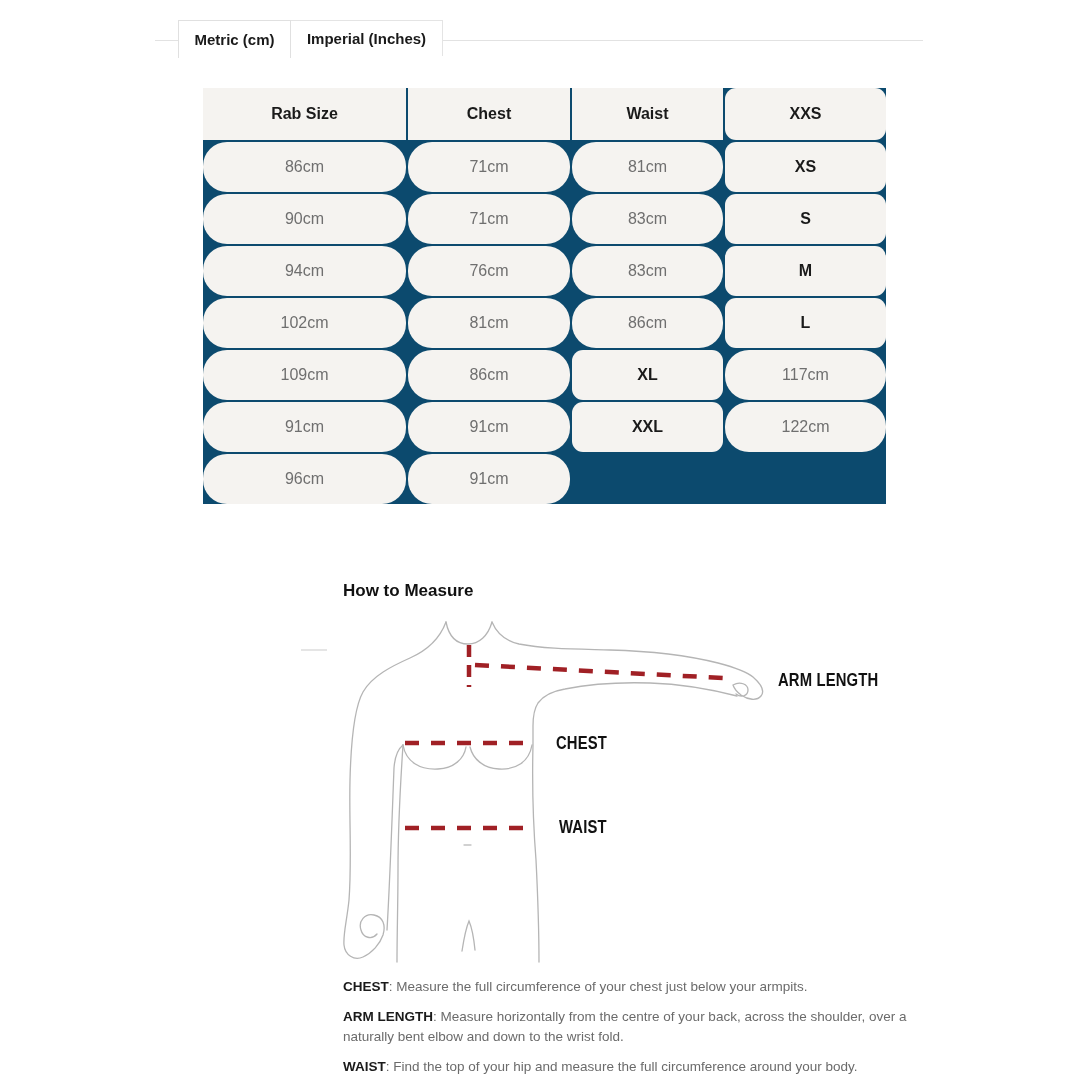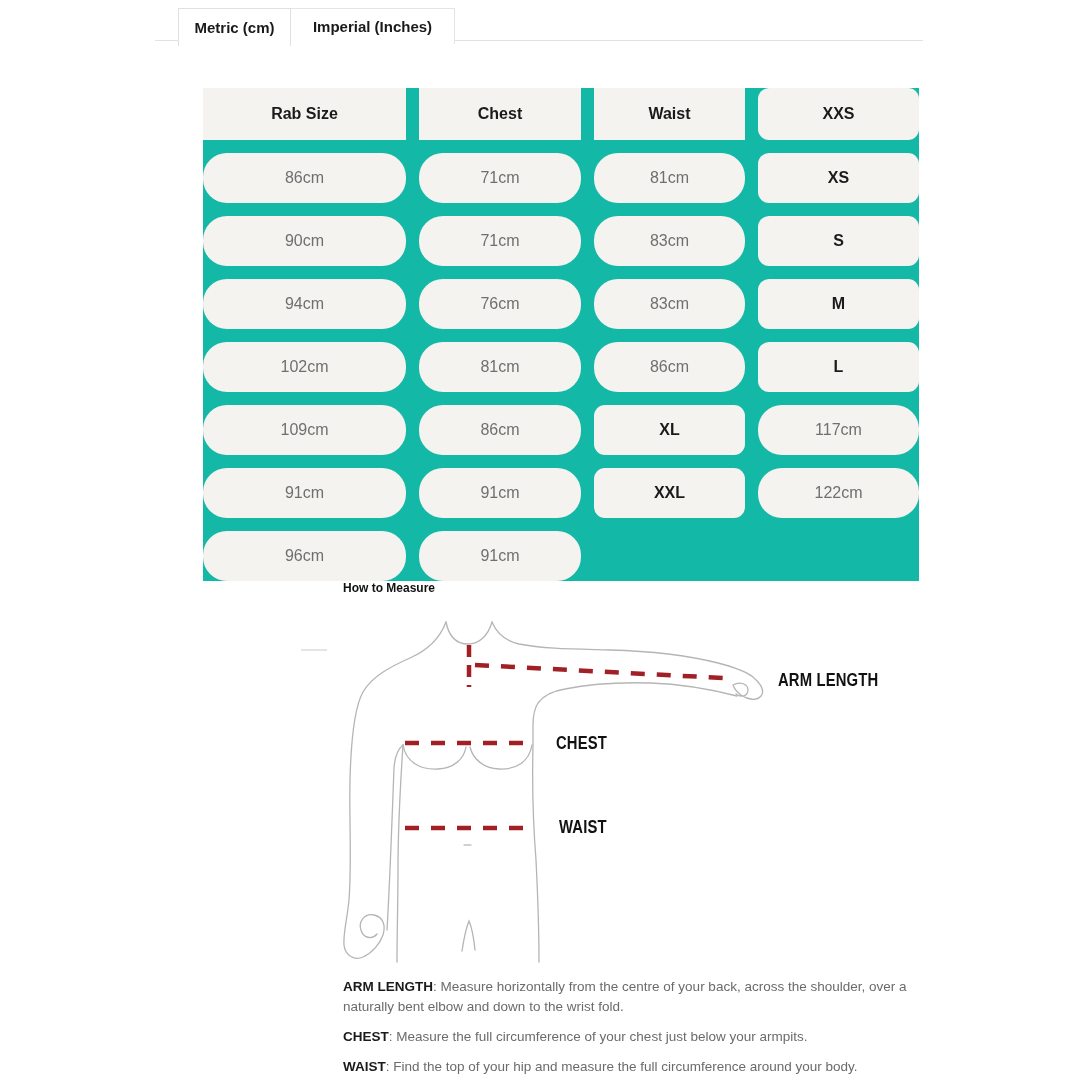--- a/index.html
+++ b/index.html
@@ -4,39 +4,39 @@
 <style>
   * { margin:0; padding:0; box-sizing:border-box; }
   html,body { background:#fff; }
   .canvas {
     position:relative; width:1080px; height:1080px; background:#ffffff;
     font-family:"Liberation Sans", sans-serif; overflow:hidden;
   }
 
   
   .tabbar-line { position:absolute; left:155px; top:40px; width:768px; height:1px; background:#e2e2e2; }
-  .tab { position:absolute; top:8px; display:flex; align-items:center; justify-content:center;
+  .tab { position:absolute; top:20px; display:flex; align-items:center; justify-content:center;
          font-size:15px; font-weight:bold; color:#1a1a1a; background:#ffffff; cursor:pointer; }
   .tab.active { left:178px; width:113px; height:38px; border:1px solid #e0e0e0; border-bottom:none; z-index:2; }
-  .tab.inactive { left:290px; width:165px; height:36px; border:1px solid #e4e4e4; border-bottom:none; z-index:1; }
+  .tab.inactive { left:290px; width:153px; height:36px; border:1px solid #e4e4e4; border-bottom:none; z-index:1; }
 
   
   .size-table {
     position:absolute; left:203px; top:88px;
     display:grid; grid-template-columns:203px 162px 151px 161px;
-    grid-template-rows:52px repeat(7, 50px); gap:13px; background:#14b8a6;
+    grid-template-rows:52px repeat(7, 50px); gap:2px; background:#0c4a6e;
   }
   .cell { background:#f5f3f0; display:flex; align-items:center; justify-content:center; font-size:16px; }
   .cell.head { font-weight:bold; color:#1a1a1a; }
   .cell.size { font-weight:bold; color:#1a1a1a;border-radius:11px; }
   .cell.val  { color:#6f6f6f;border-radius:24px; }
 
   
   .nb-note { position:absolute; left:202px; top:526px; font-size:14.5px; font-weight:bold; color:#111; }
-  .htm-heading { position:absolute; left:343px; top:581px; font-size:12px; font-weight:bold; color:#111; }
+  .htm-heading { position:absolute; left:343px; top:581px; font-size:17px; font-weight:bold; color:#111; }
 
   
   .diagram-svg { position:absolute; left:290px; top:600px; }
   .diagram-label { position:absolute; font-weight:bold; color:#111; font-size:19px;
                    transform:scaleX(0.78); transform-origin:left center; letter-spacing:0.2px; white-space:nowrap; }
   .lbl-arm   { left:778px; top:669px; }
   .lbl-chest { left:556px; top:732px; }
   .lbl-waist { left:559px; top:816px; }
 
   
@@ -138,18 +138,18 @@
       <path d="M 405 743 L 533 743" stroke-dasharray="14 12"></path>
       <path d="M 405 828 L 533 828" stroke-dasharray="14 12"></path>
     </g>
   </svg>
 
   <div class="diagram-label lbl-arm">ARM LENGTH</div>
   <div class="diagram-label lbl-chest">CHEST</div>
   <div class="diagram-label lbl-waist">WAIST</div>
 
   <div class="instructions">
+    <p><b>CHEST</b><span>: Measure the full circumference of your chest just below your armpits.</span></p>
     <p><b>ARM LENGTH</b><span>: Measure horizontally from the centre of your back, across the shoulder, over a naturally bent elbow and down to the wrist fold.</span></p>
-    <p><b>CHEST</b><span>: Measure the full circumference of your chest just below your armpits.</span></p>
     <p><b>WAIST</b><span>: Find the top of your hip and measure the full circumference around your body.</span></p>
   </div>
 
 </div>
 
 </body></html>

